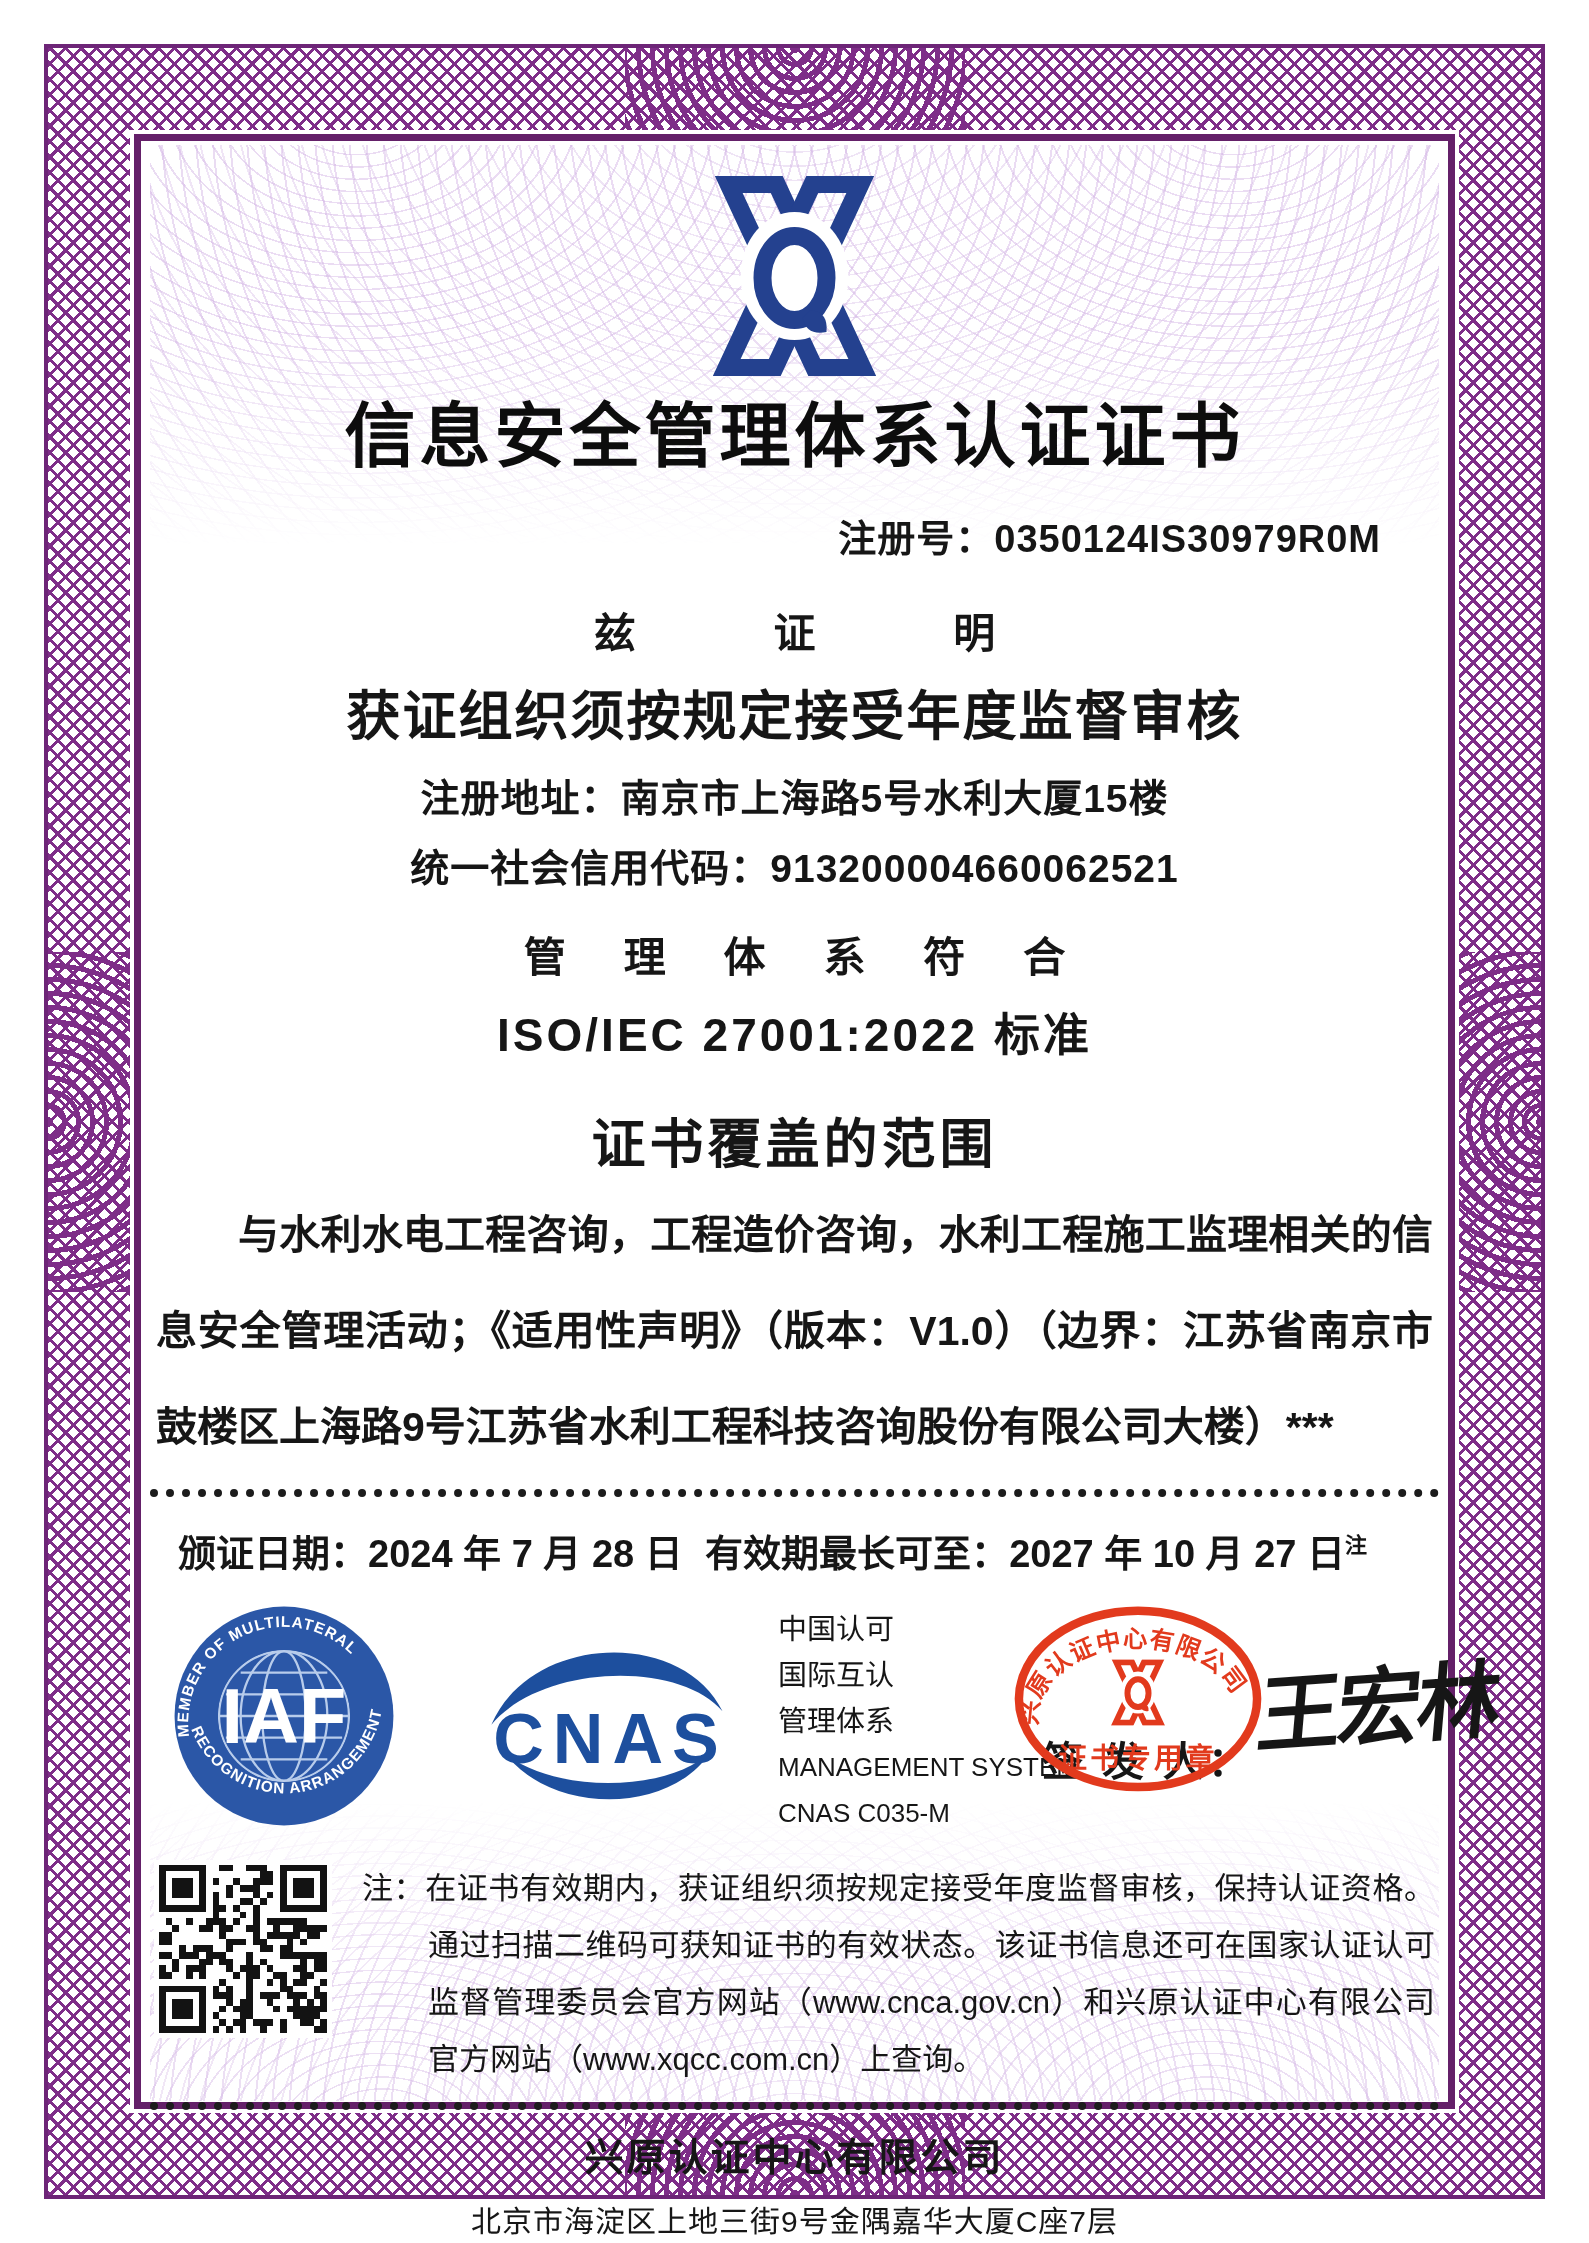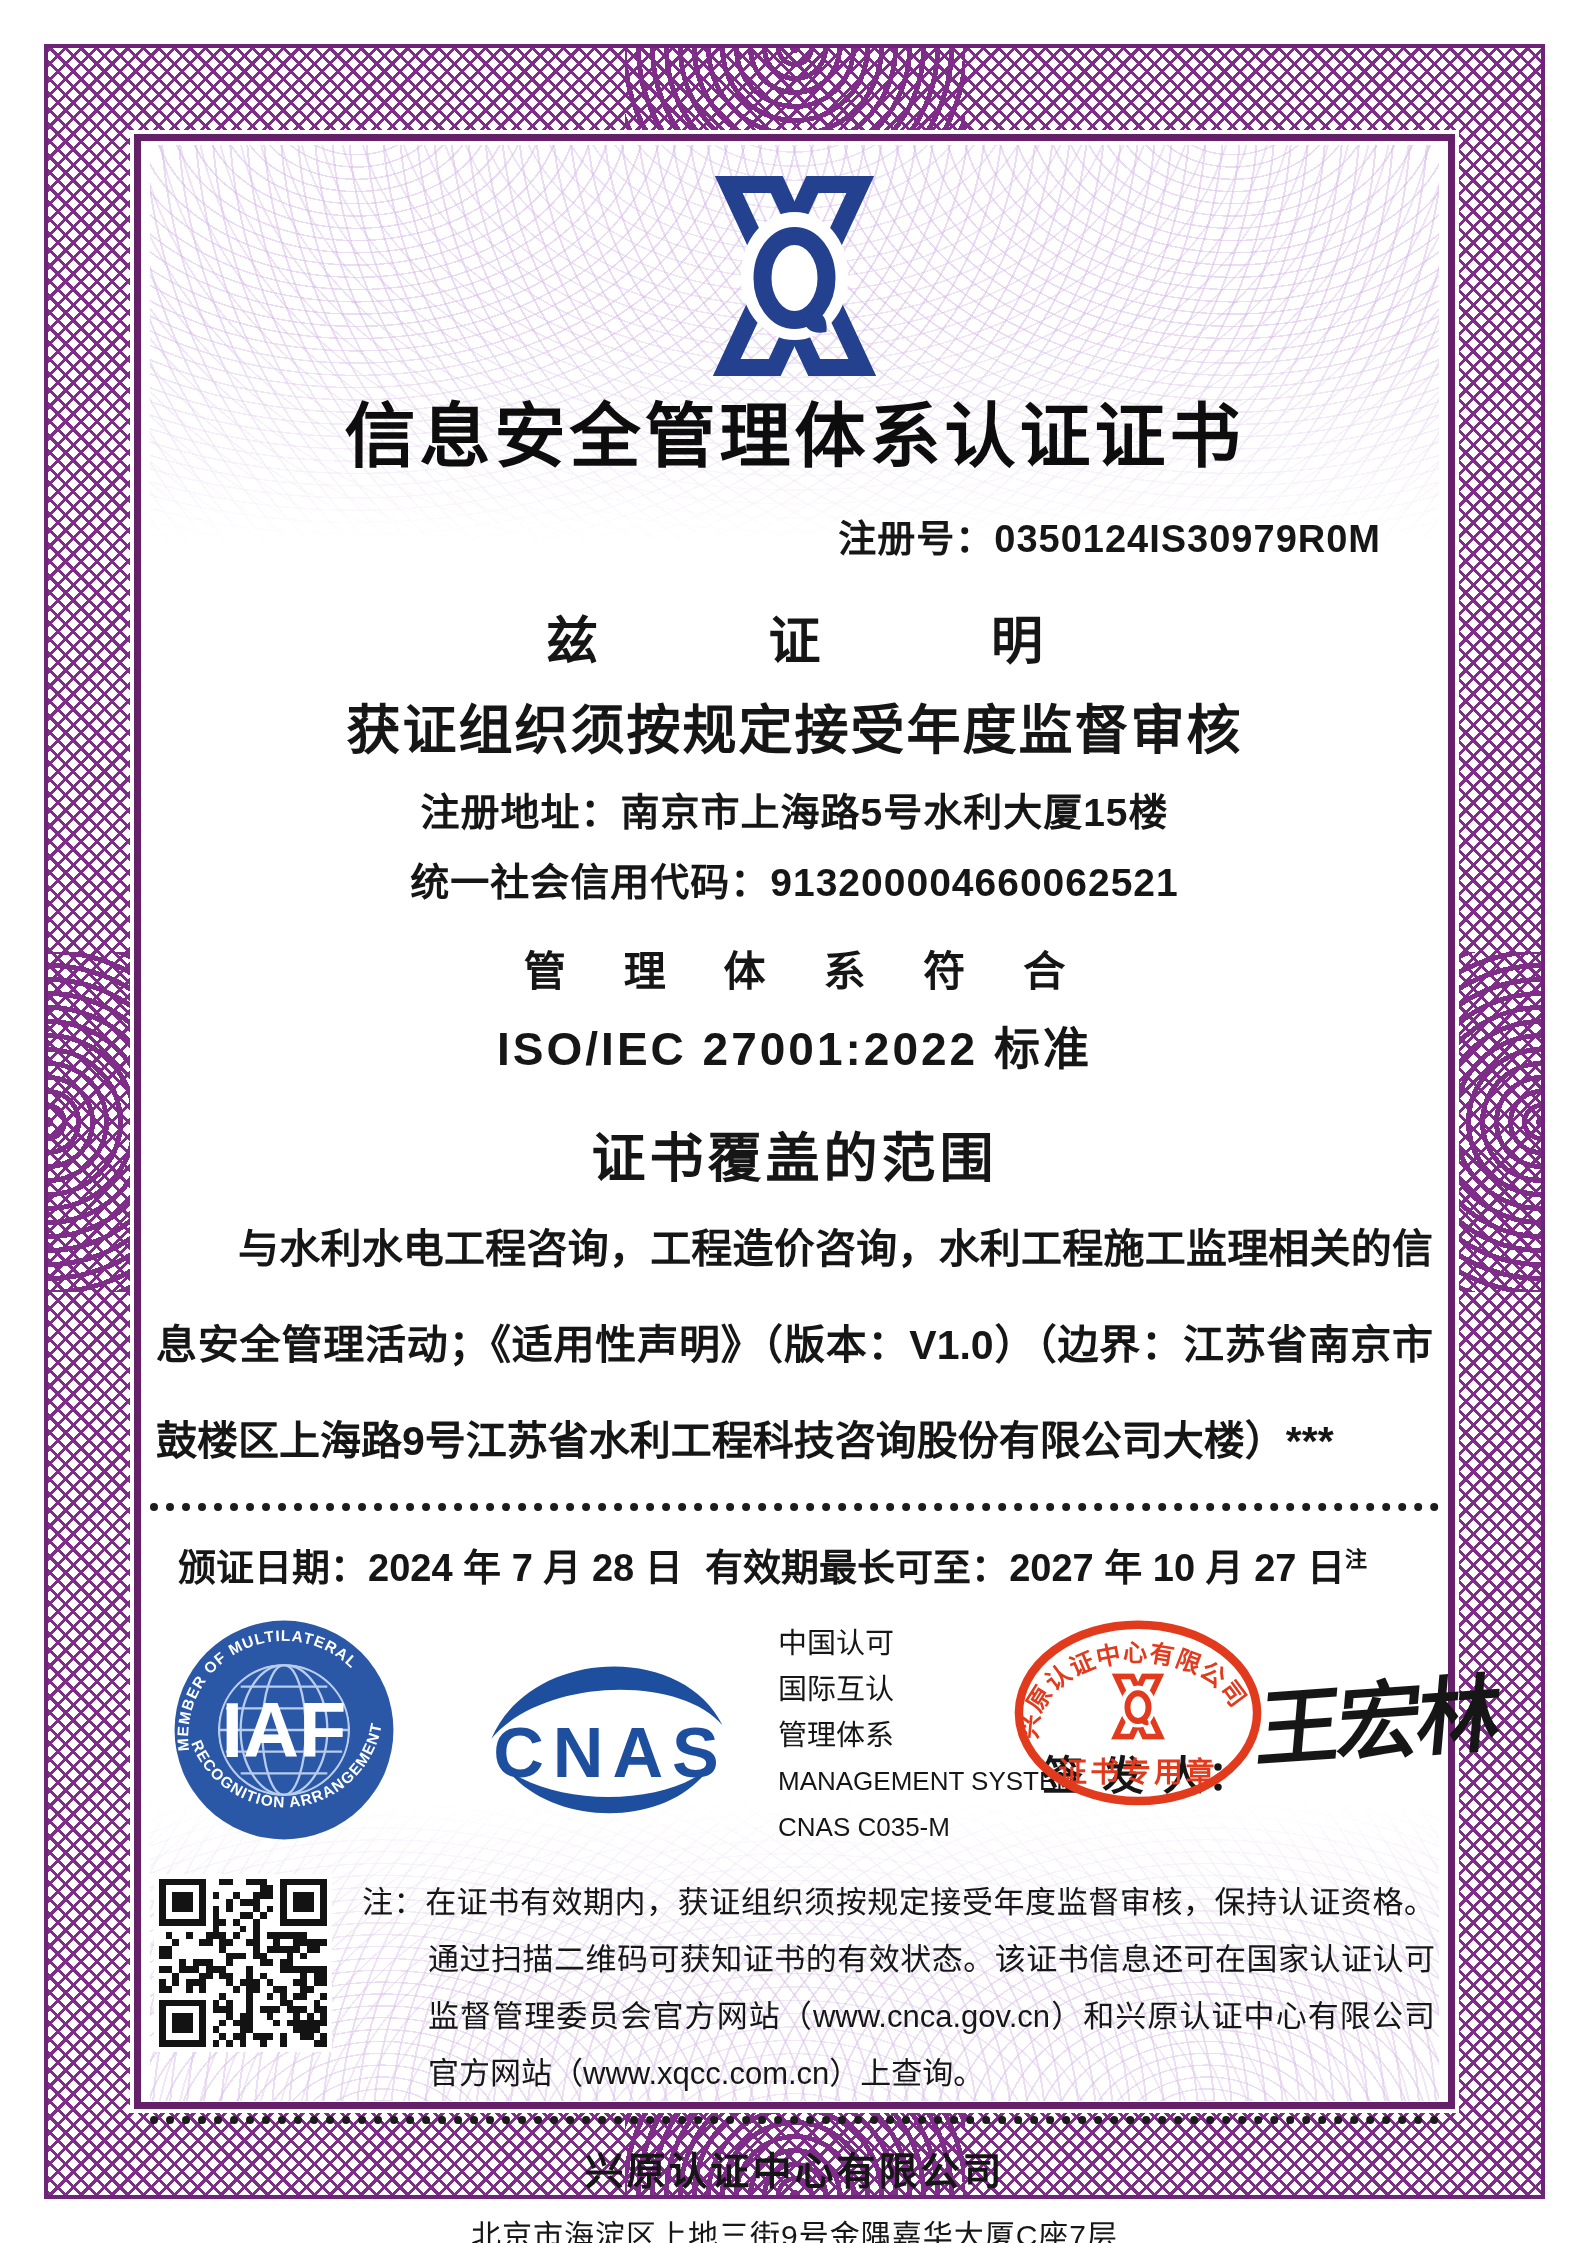--- a/index.html
+++ b/index.html
@@ -38,21 +38,21 @@
     background:
       repeating-radial-gradient(ellipse 430px 300px at 18% 112%,rgba(173,116,206,.5) 0 2px,rgba(0,0,0,0) 2px 17px),
       repeating-radial-gradient(ellipse 430px 300px at 82% 112%,rgba(173,116,206,.5) 0 2px,rgba(0,0,0,0) 2px 17px),
       repeating-radial-gradient(ellipse 540px 360px at 50% 120%,rgba(173,116,206,.38) 0 2px,rgba(0,0,0,0) 2px 20px);
     -webkit-mask:linear-gradient(rgba(0,0,0,0),#000 60%);mask:linear-gradient(rgba(0,0,0,0),#000 60%);}
   
   .content{position:absolute;inset:150px;display:flex;flex-direction:column;align-items:center;}
   .logo-svg{width:215px;height:200px;margin-top:26px;color:#24418f;flex:0 0 auto;}
   .title{margin:20px 0 0;font-size:71px;font-weight:900;letter-spacing:4px;line-height:1.15;color:#0d0d0d;}
   .reg-line{align-self:flex-end;padding-right:58px;margin-top:30px;font-size:38px;font-weight:700;letter-spacing:1px;}
-  .certify{margin-top:36px;font-size:52px;font-weight:600;letter-spacing:1.5em;padding-left:1.5em;}
+  .certify{margin-top:36px;font-size:42px;font-weight:600;letter-spacing:1.5em;padding-left:1.5em;}
   .company{margin-top:12px;font-size:54px;font-weight:800;letter-spacing:2px;}
   .kv{margin-top:16px;font-size:39px;font-weight:600;letter-spacing:1px;}
   .kv + .kv{margin-top:14px;}
   .sys{margin-top:30px;font-size:42px;font-weight:700;letter-spacing:.55em;padding-left:.55em;}
   .standard{margin-top:14px;font-size:46px;font-weight:800;letter-spacing:3px;}
   .scope-h{margin-top:36px;font-size:54px;font-weight:600;letter-spacing:4px;}
   .scope-t{width:100%;margin:8px 16px 0;padding:0 6px;box-sizing:border-box;font-size:41px;font-weight:700;
     line-height:96px;text-align:justify;text-indent:2em;}
   .dotted{width:100%;border-top:8px dotted #1c1c1c;margin-top:14px;}
   .dates{width:100%;box-sizing:border-box;display:flex;justify-content:space-between;

